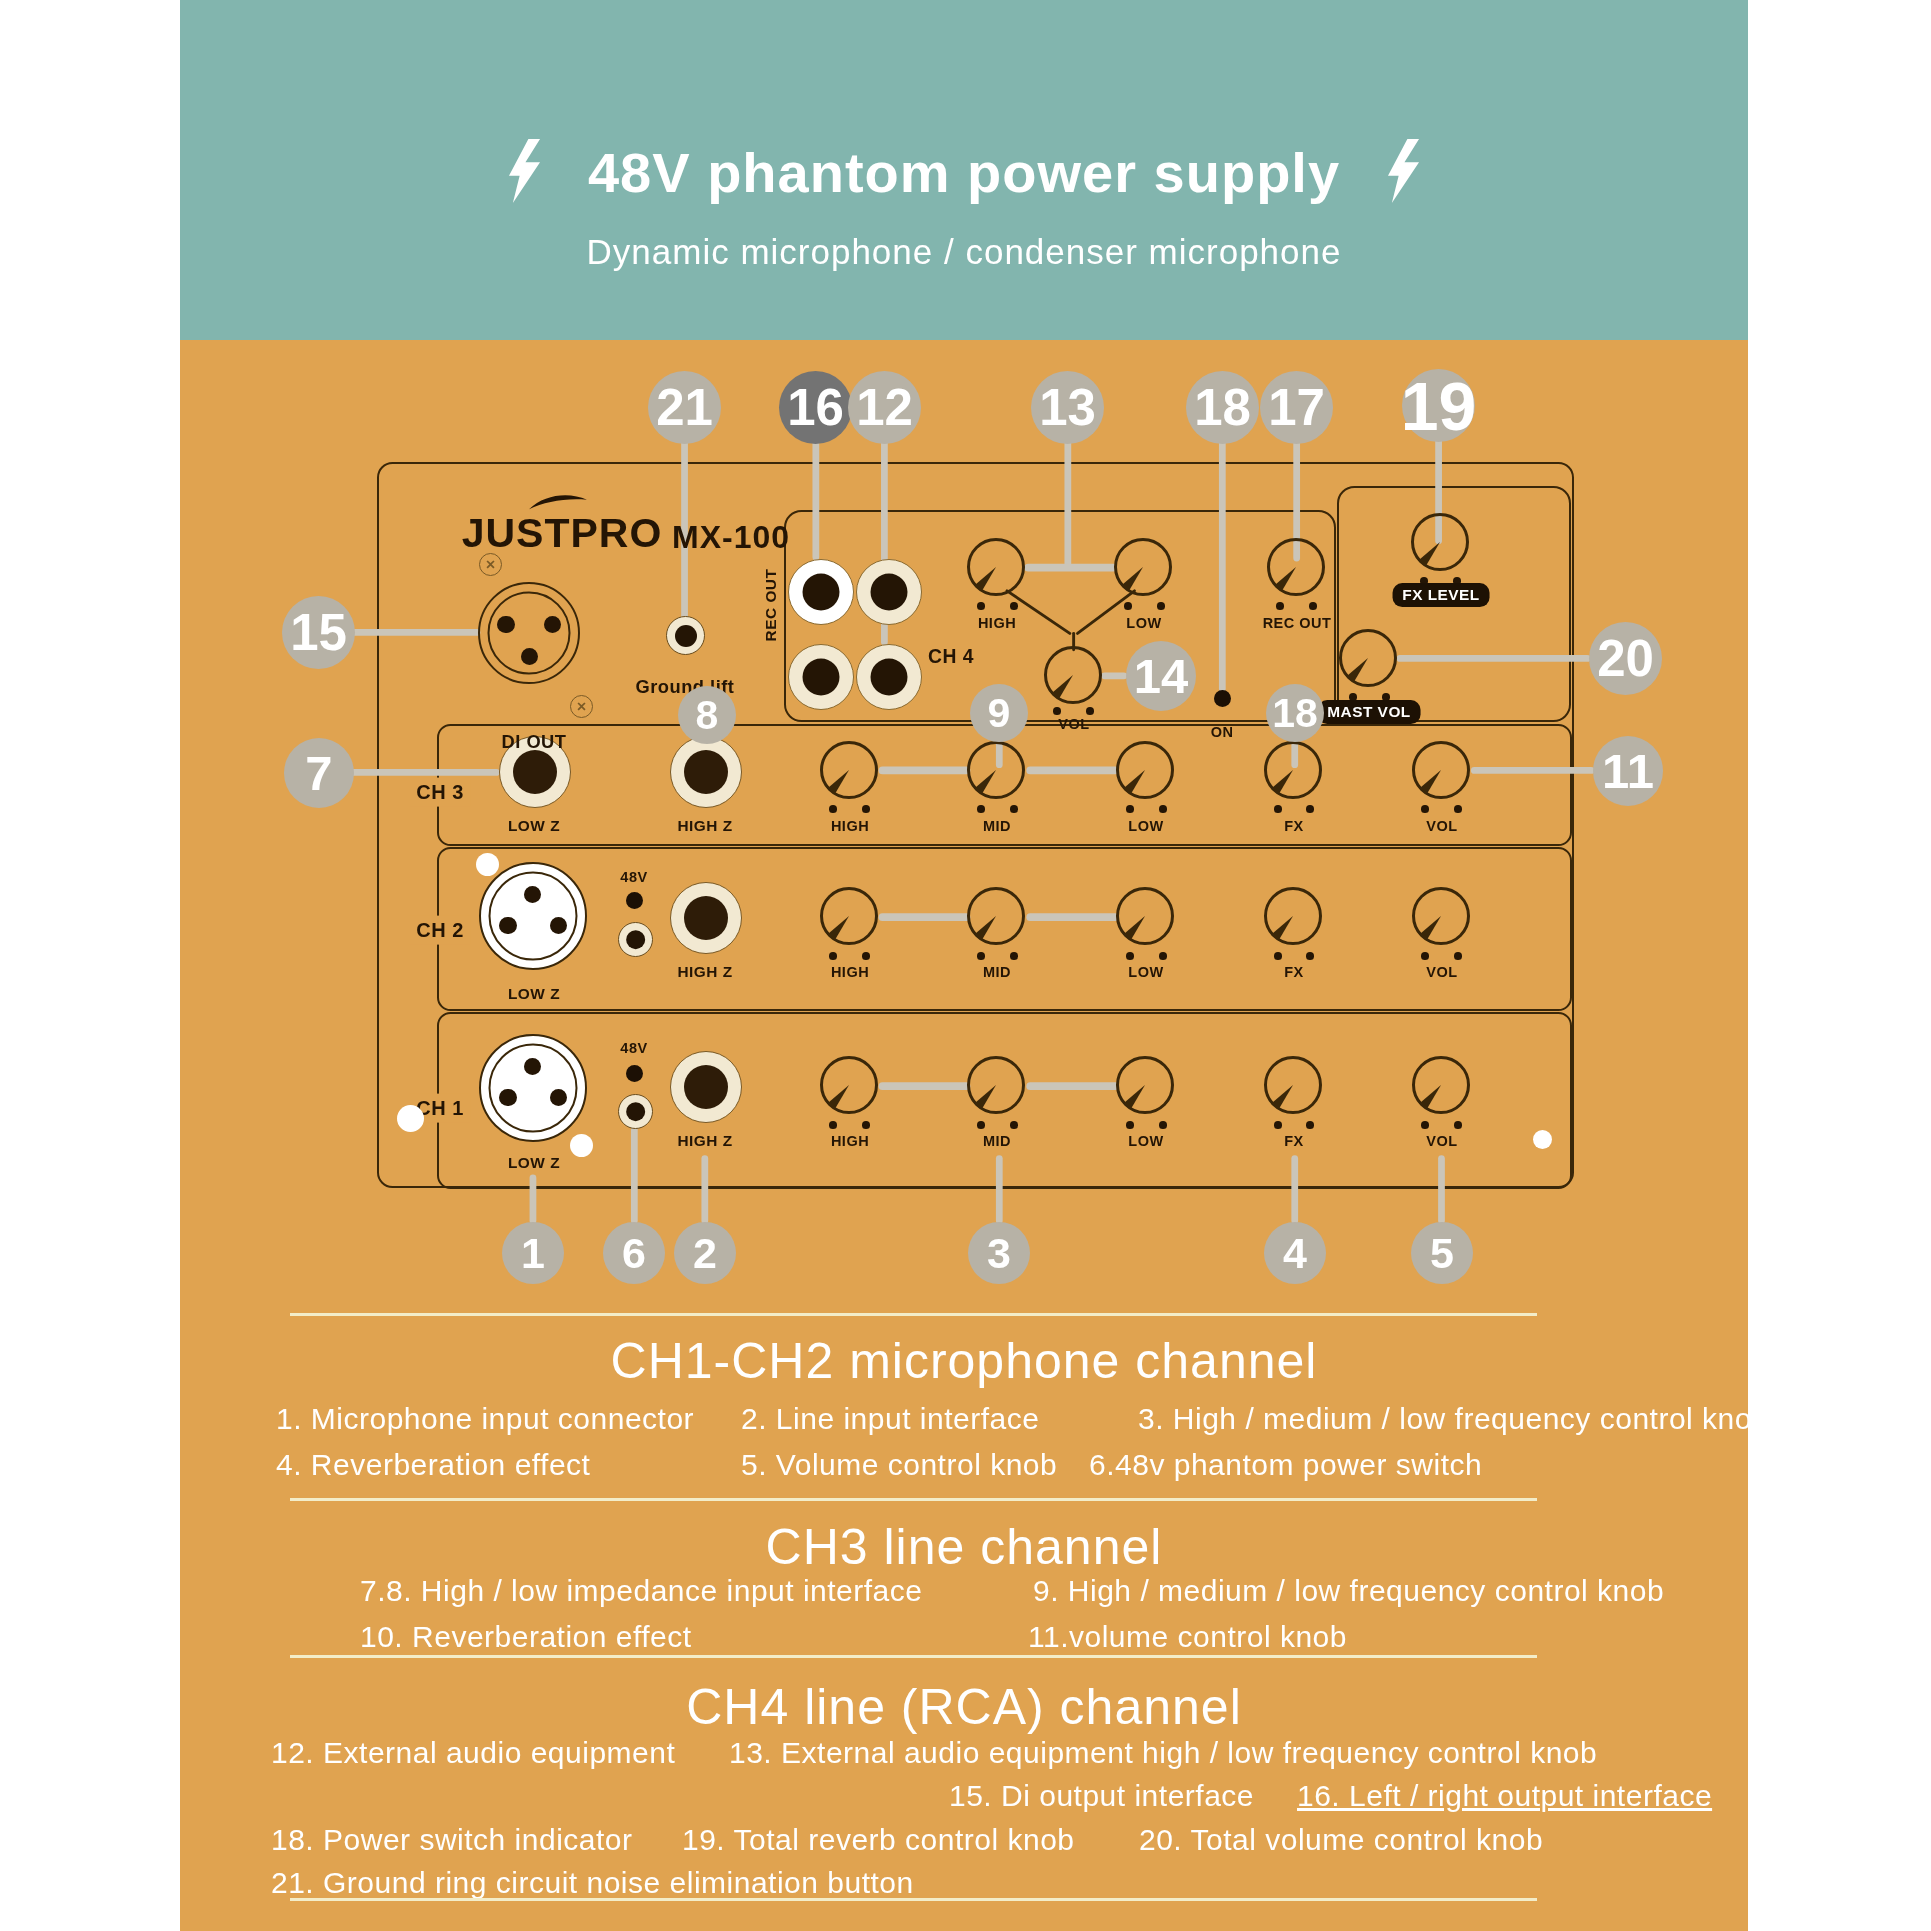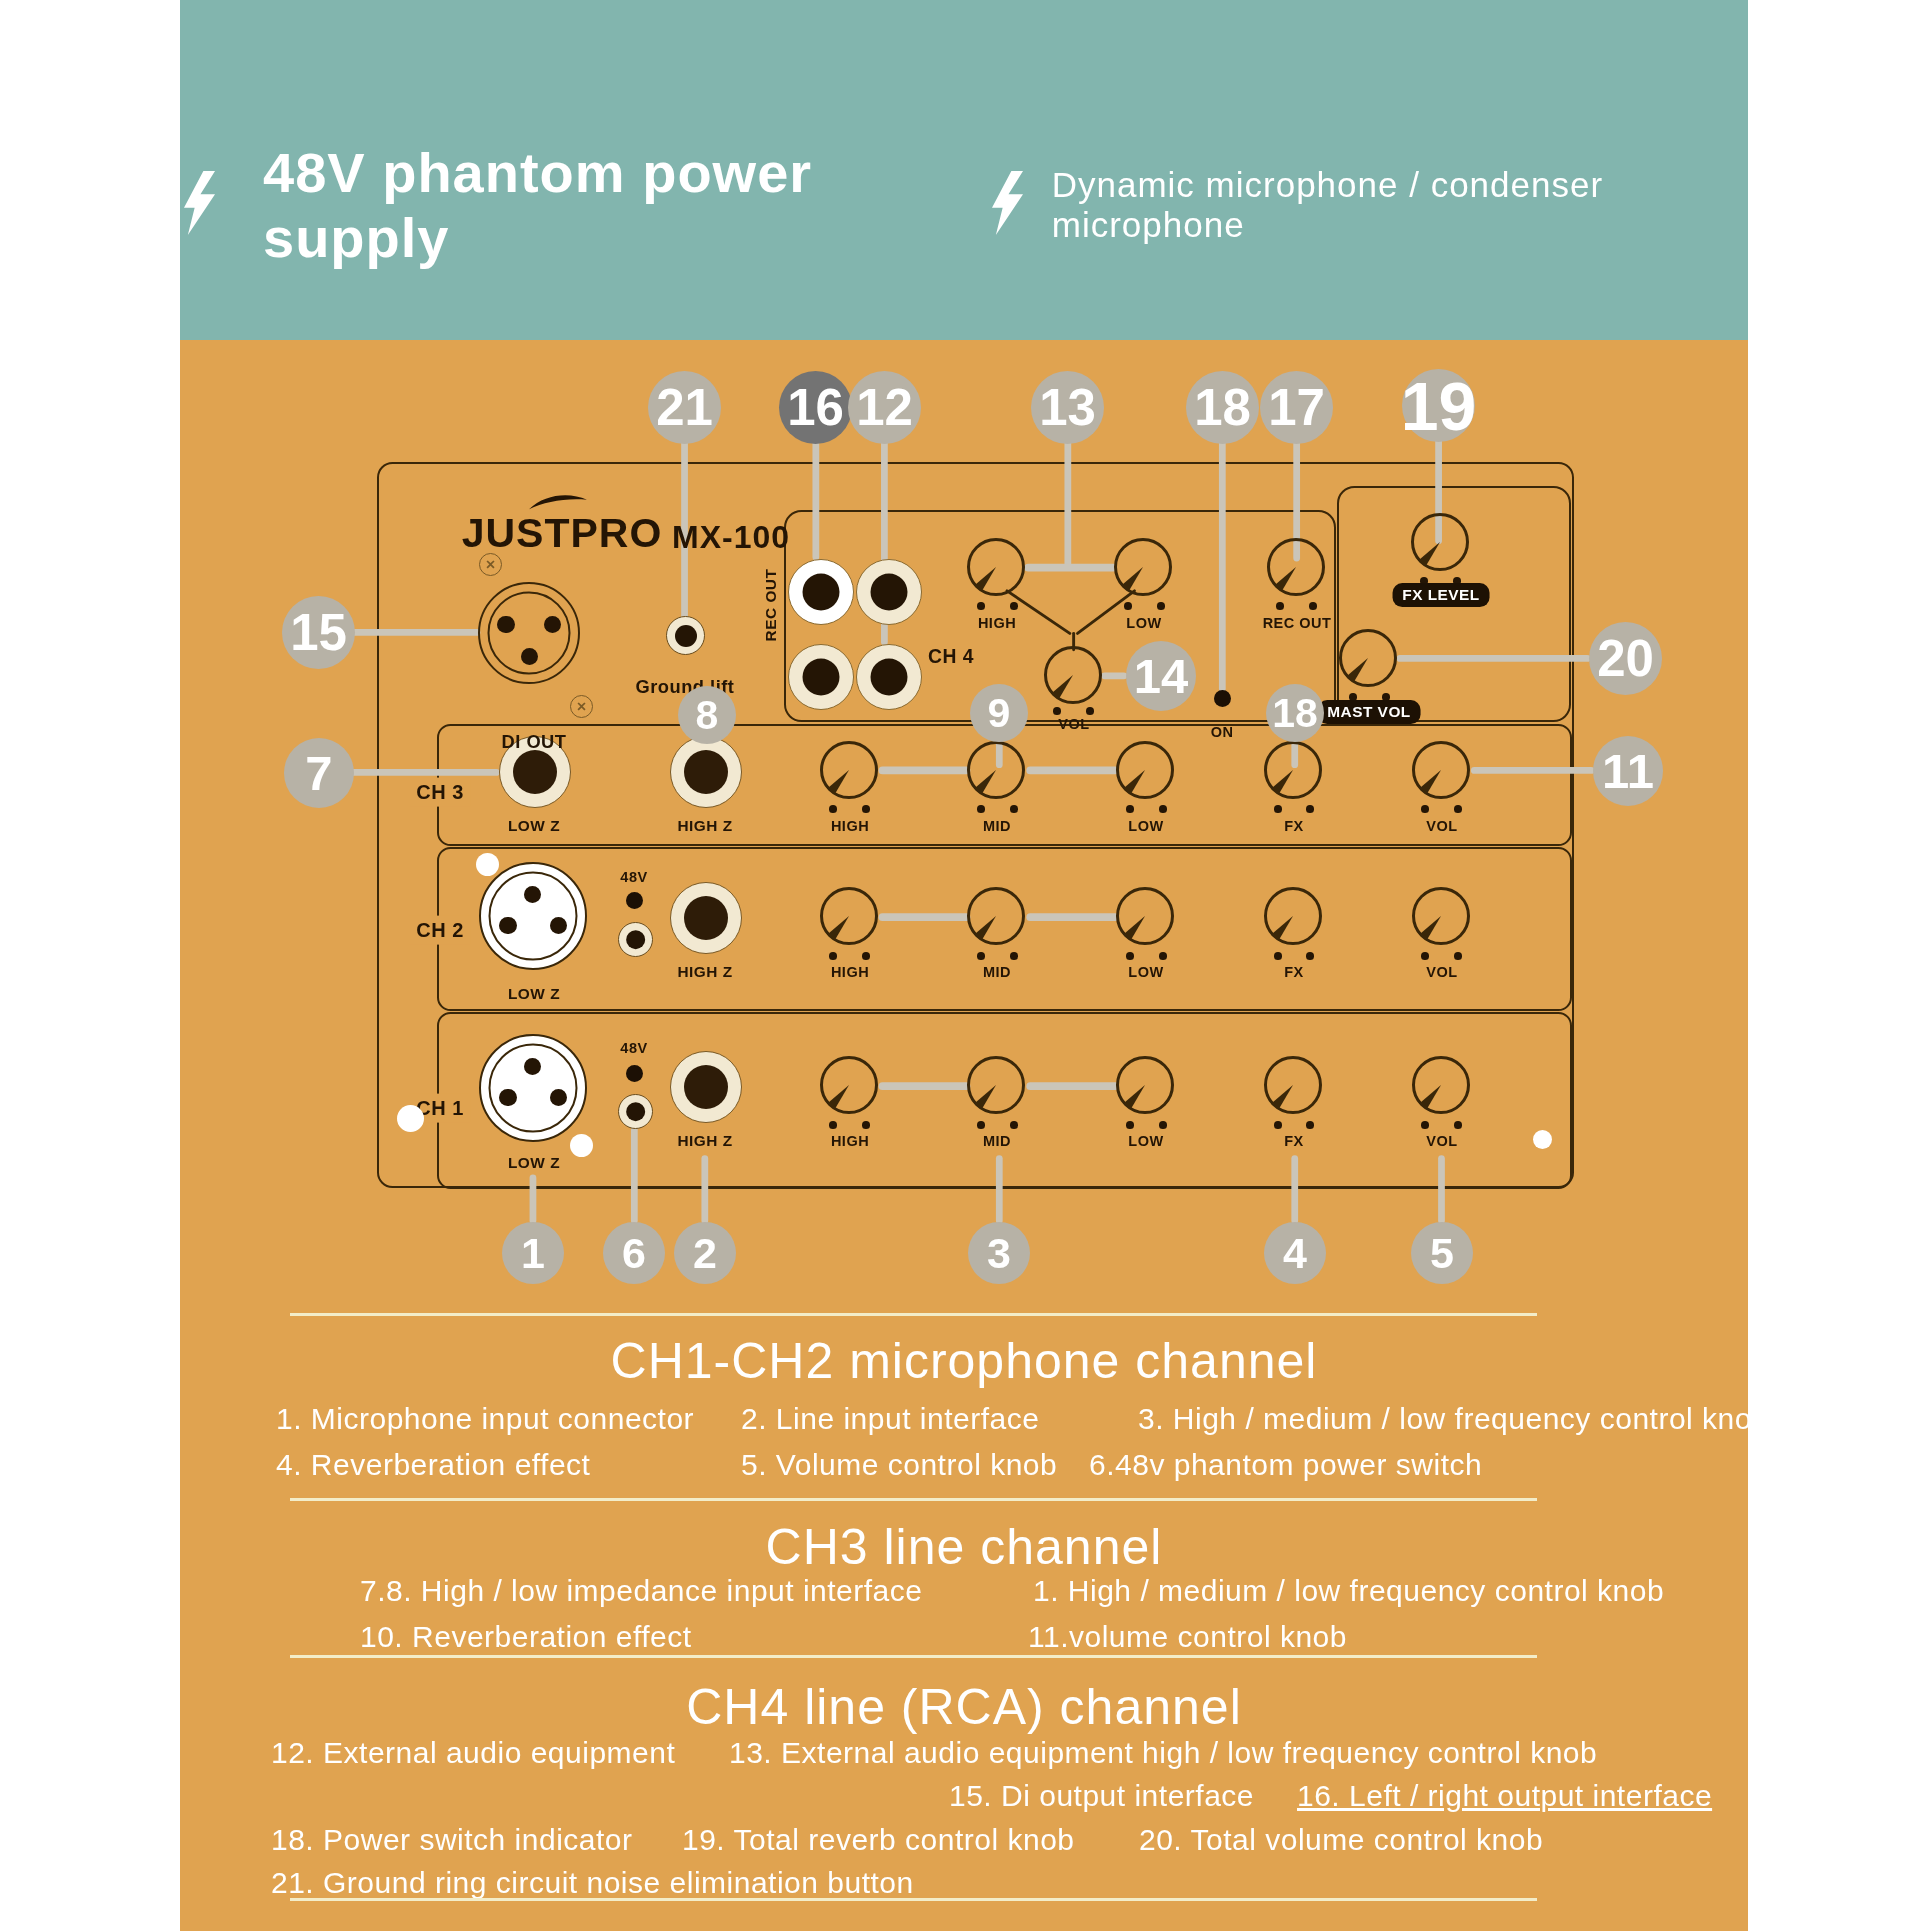--- a/index.html
+++ b/index.html
@@ -2,21 +2,21 @@
 <html><head>
 <meta charset="utf-8">
 <style>
   html,body{margin:0;padding:0;background:#ffffff;}
   .page{position:relative;width:1931px;height:1931px;background:#fff;overflow:hidden;
         font-family:"Liberation Sans",sans-serif;}
   .band{position:absolute;left:180px;width:1568px;}
   .band.teal{top:0;height:340px;}
   .band.orange{top:340px;height:1591px;}
   .hdr{position:absolute;left:180px;top:0;width:1568px;height:410px;display:flex;
-       flex-direction:row;align-items:center;justify-content:center;gap:25px;color:#fff;}
+       flex-direction:column;align-items:center;justify-content:center;gap:25px;color:#fff;}
   .hdr .trow{display:flex;align-items:center;gap:44px;}
   .hdr .title{font-size:56px;font-weight:700;letter-spacing:1px;}
   .hdr .subtitle{font-size:35px;font-weight:400;letter-spacing:1px;}
   .box{position:absolute;border:2.9px solid;background:transparent;}
   .callout{position:absolute;border-radius:50%;color:#fff;font-weight:700;
            display:flex;align-items:center;justify-content:center;}
   .knob{position:absolute;border-radius:50%;border:3.9px solid;background:transparent;}
   .ptr{position:absolute;left:50%;top:50%;transform-origin:50% 0;}
   .kdot,.led{position:absolute;border-radius:50%;}
   .plabel{position:absolute;transform:translate(-50%,-50%);white-space:nowrap;font-weight:700;text-align:center;}
@@ -334,21 +334,21 @@
       <div class="sec-head" style="top: 1332px;">CH1-CH2 microphone channel</div>
       <div class="sec-item" style="left: 276px; top: 1402px;">1. Microphone input connector</div>
       <div class="sec-item" style="left: 741px; top: 1402px;">2. Line input interface</div>
       <div class="sec-item" style="left: 1130px; top: 1402px; margin-left: 8px;">3. High / medium / low frequency control knob</div>
       <div class="sec-item" style="left: 276px; top: 1448px;">4. Reverberation effect</div>
       <div class="sec-item" style="left: 741px; top: 1448px;">5. Volume control knob</div>
       <div class="sec-item" style="left: 1089px; top: 1448px;">6.48v phantom power switch</div>
       <div class="divider" style="left: 290px; width: 1247px; top: 1498px; background: rgb(243, 237, 201);"></div>
       <div class="sec-head" style="top: 1518px;">CH3 line channel</div>
       <div class="sec-item" style="left: 360px; top: 1574px;">7.8. High / low impedance input interface</div>
-      <div class="sec-item" style="left: 1033px; top: 1574px;">1. High / medium / low frequency control knob</div>
+      <div class="sec-item" style="left: 1033px; top: 1574px;">9. High / medium / low frequency control knob</div>
       <div class="sec-item" style="left: 360px; top: 1620px;">10. Reverberation effect</div>
       <div class="sec-item" style="left: 1028px; top: 1620px;">11.volume control knob</div>
       <div class="divider" style="left: 290px; width: 1247px; top: 1655px; background: rgb(243, 237, 201);"></div>
       <div class="sec-head" style="top: 1678px;">CH4 line (RCA) channel</div>
       <div class="sec-item" style="left: 271px; top: 1736px;">12. External audio equipment</div>
       <div class="sec-item" style="left: 729px; top: 1736px;">13. External audio equipment high / low frequency control knob</div>
       <div class="sec-item" style="left: 949px; top: 1779px;">15. Di output interface</div>
       <div class="sec-item" style="left: 1297px; top: 1779px; text-decoration: underline;">16. Left / right output interface</div>
       <div class="sec-item" style="left: 271px; top: 1823px;">18. Power switch indicator</div>
       <div class="sec-item" style="left: 682px; top: 1823px;">19. Total reverb control knob</div>

